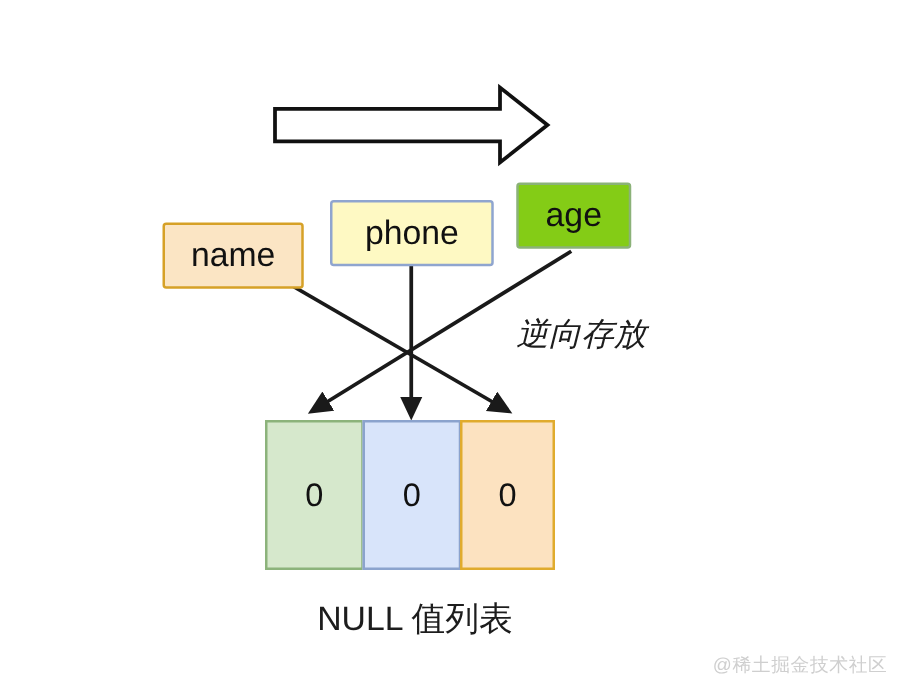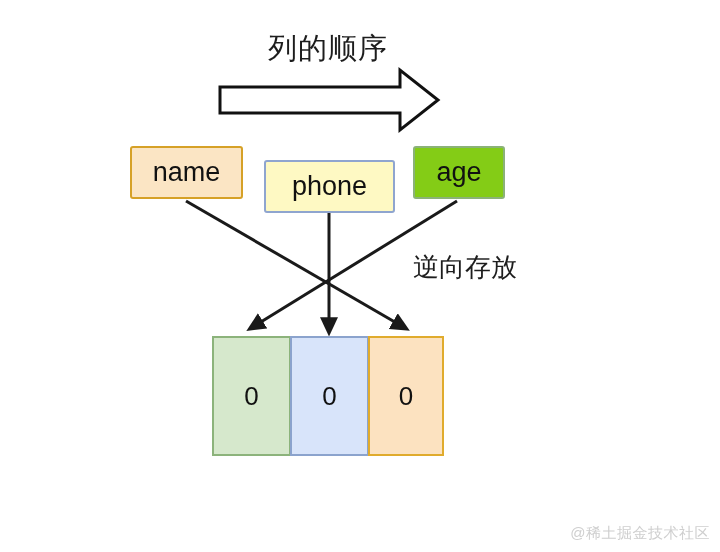--- a/index.html
+++ b/index.html
@@ -59,21 +59,21 @@
     display: flex;
     align-items: center;
     justify-content: center;
     font-size: 27px;
     line-height: 1;
     color: #111111;
     border-width: 2px;
     border-style: solid;
     border-radius: 3px;
   }
-  .colbox.name  { background: #fbe5c4; border-color: #d6a127; }
+  .colbox.name  { background: #fbe5c4; border-color: #d6a127; margin-top: 32px; }
   .colbox.phone { background: #fef9c3; border-color: #8fa5cf; margin-top: 14px; }
   .colbox.age   { background: #84cc16; border-color: #8bb278; }
 
   
   .nullcell {
     box-sizing: border-box;
     display: flex;
     align-items: center;
     justify-content: center;
     font-size: 26px;
@@ -117,23 +117,20 @@
     letter-spacing: 0.5px;
     white-space: nowrap;
     margin-top: 48px;
   }
 </style>
 </head>
 <body>
 
 <div id="canvas">
 
-  <div class="abs title">
-    <span class="title-inner">列的顺序</span>
-  </div>
 
   <svg class="vector" viewBox="0 0 720 552">
     <defs>
       <marker id="head" markerWidth="9" markerHeight="9" refX="2.6" refY="3" orient="auto" markerUnits="strokeWidth">
         <path d="M0,0 L0,6 L6.4,3 z" fill="#1a1a1a"></path>
       </marker>
     </defs>
 
     <g>
       <path d="M220,87 L400,87 L400,70 L438,100 L400,130 L400,113 L220,113 Z" fill="#ffffff" stroke="#111111" stroke-width="3" stroke-linejoin="miter"></path>
@@ -157,34 +154,37 @@
   </div>
 
   <div class="abs colbox phone" style="left:264px; top:146px; width:131px; height:53px;">
     <span>phone</span>
   </div>
 
   <div class="abs colbox age" style="left:413px; top:146px; width:92px; height:53px;">
     <span>age</span>
   </div>
 
-  <div class="abs side-label" style="left:413px; top:254px;">
+  <div class="abs side-label" style="left:413px; top:254px;font-style:italic;">
     <span>逆向存放</span>
   </div>
 
   <div class="abs nullcell green" style="left:212px; top:336px; width:79px; height:120px;">
     <span>0</span>
   </div>
 
   <div class="abs nullcell blue" style="left:290px; top:336px; width:79px; height:120px;">
     <span>0</span>
   </div>
 
   <div class="abs nullcell orange" style="left:368px; top:336px; width:76px; height:120px;">
     <span>0</span>
   </div>
 
+  <div class="abs caption" style="top:482px;">
+    <span class="caption-inner">NULL 值列表</span>
+  </div>
 
   <div class="abs watermark">
     <span>@稀土掘金技术社区</span>
   </div>
 
 </div>
 
 </body></html>

